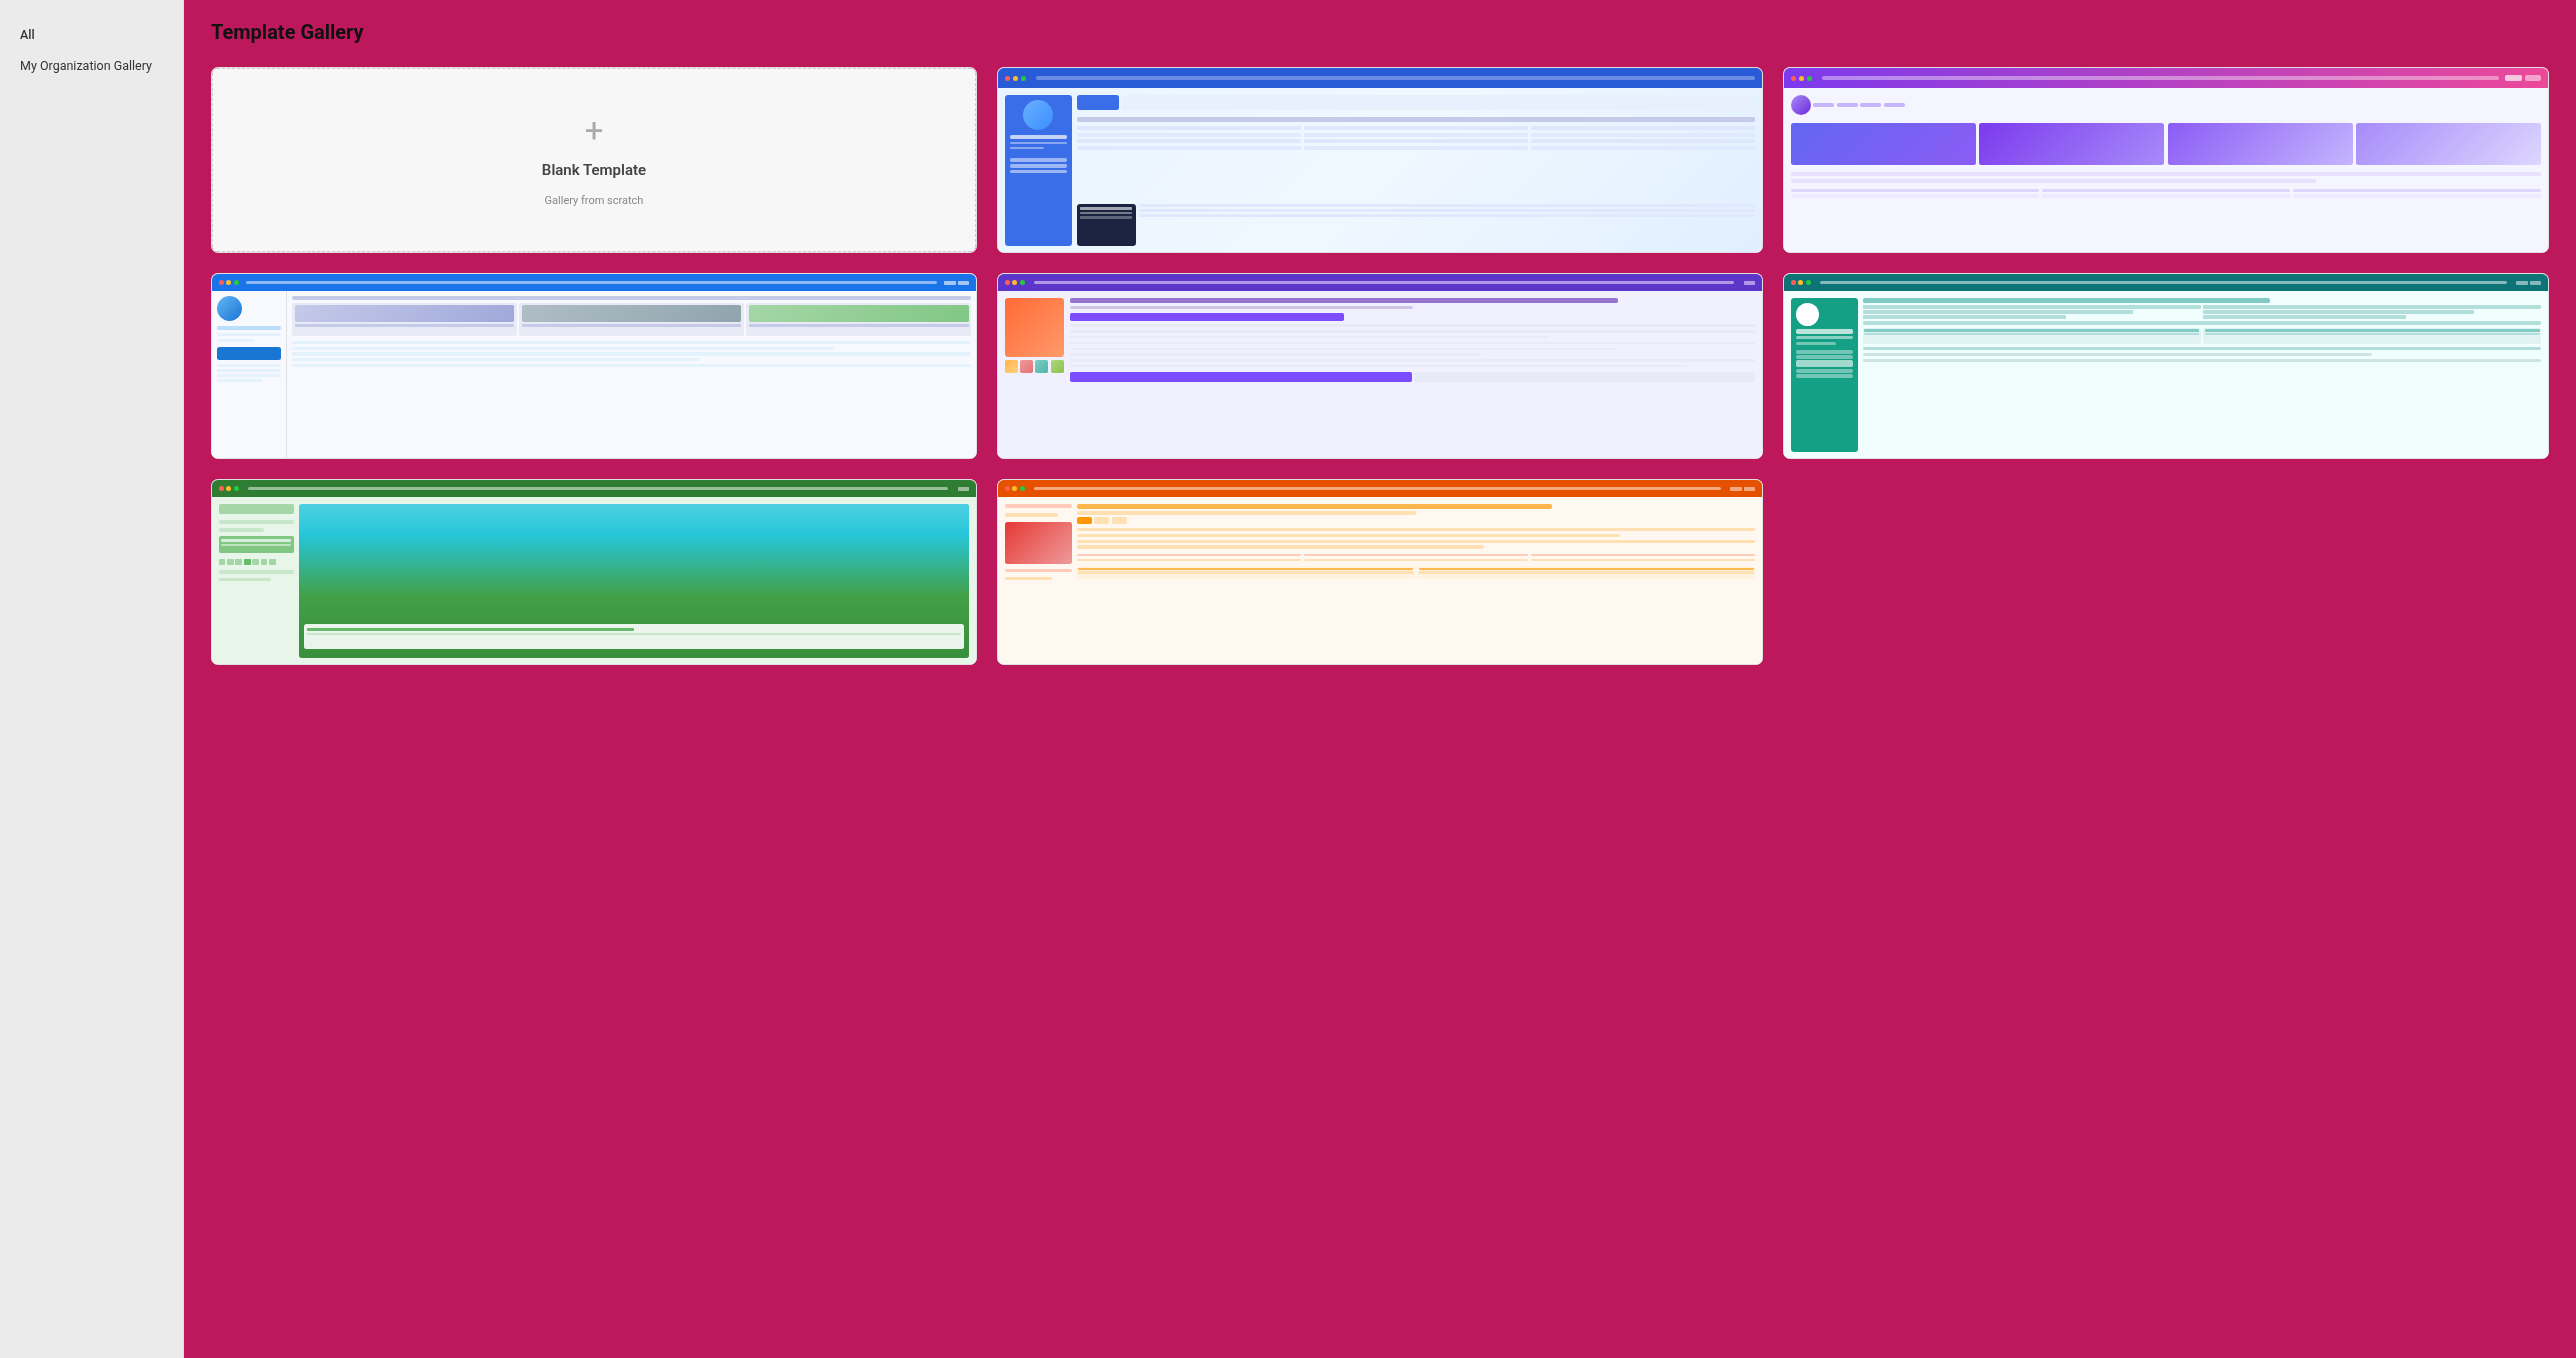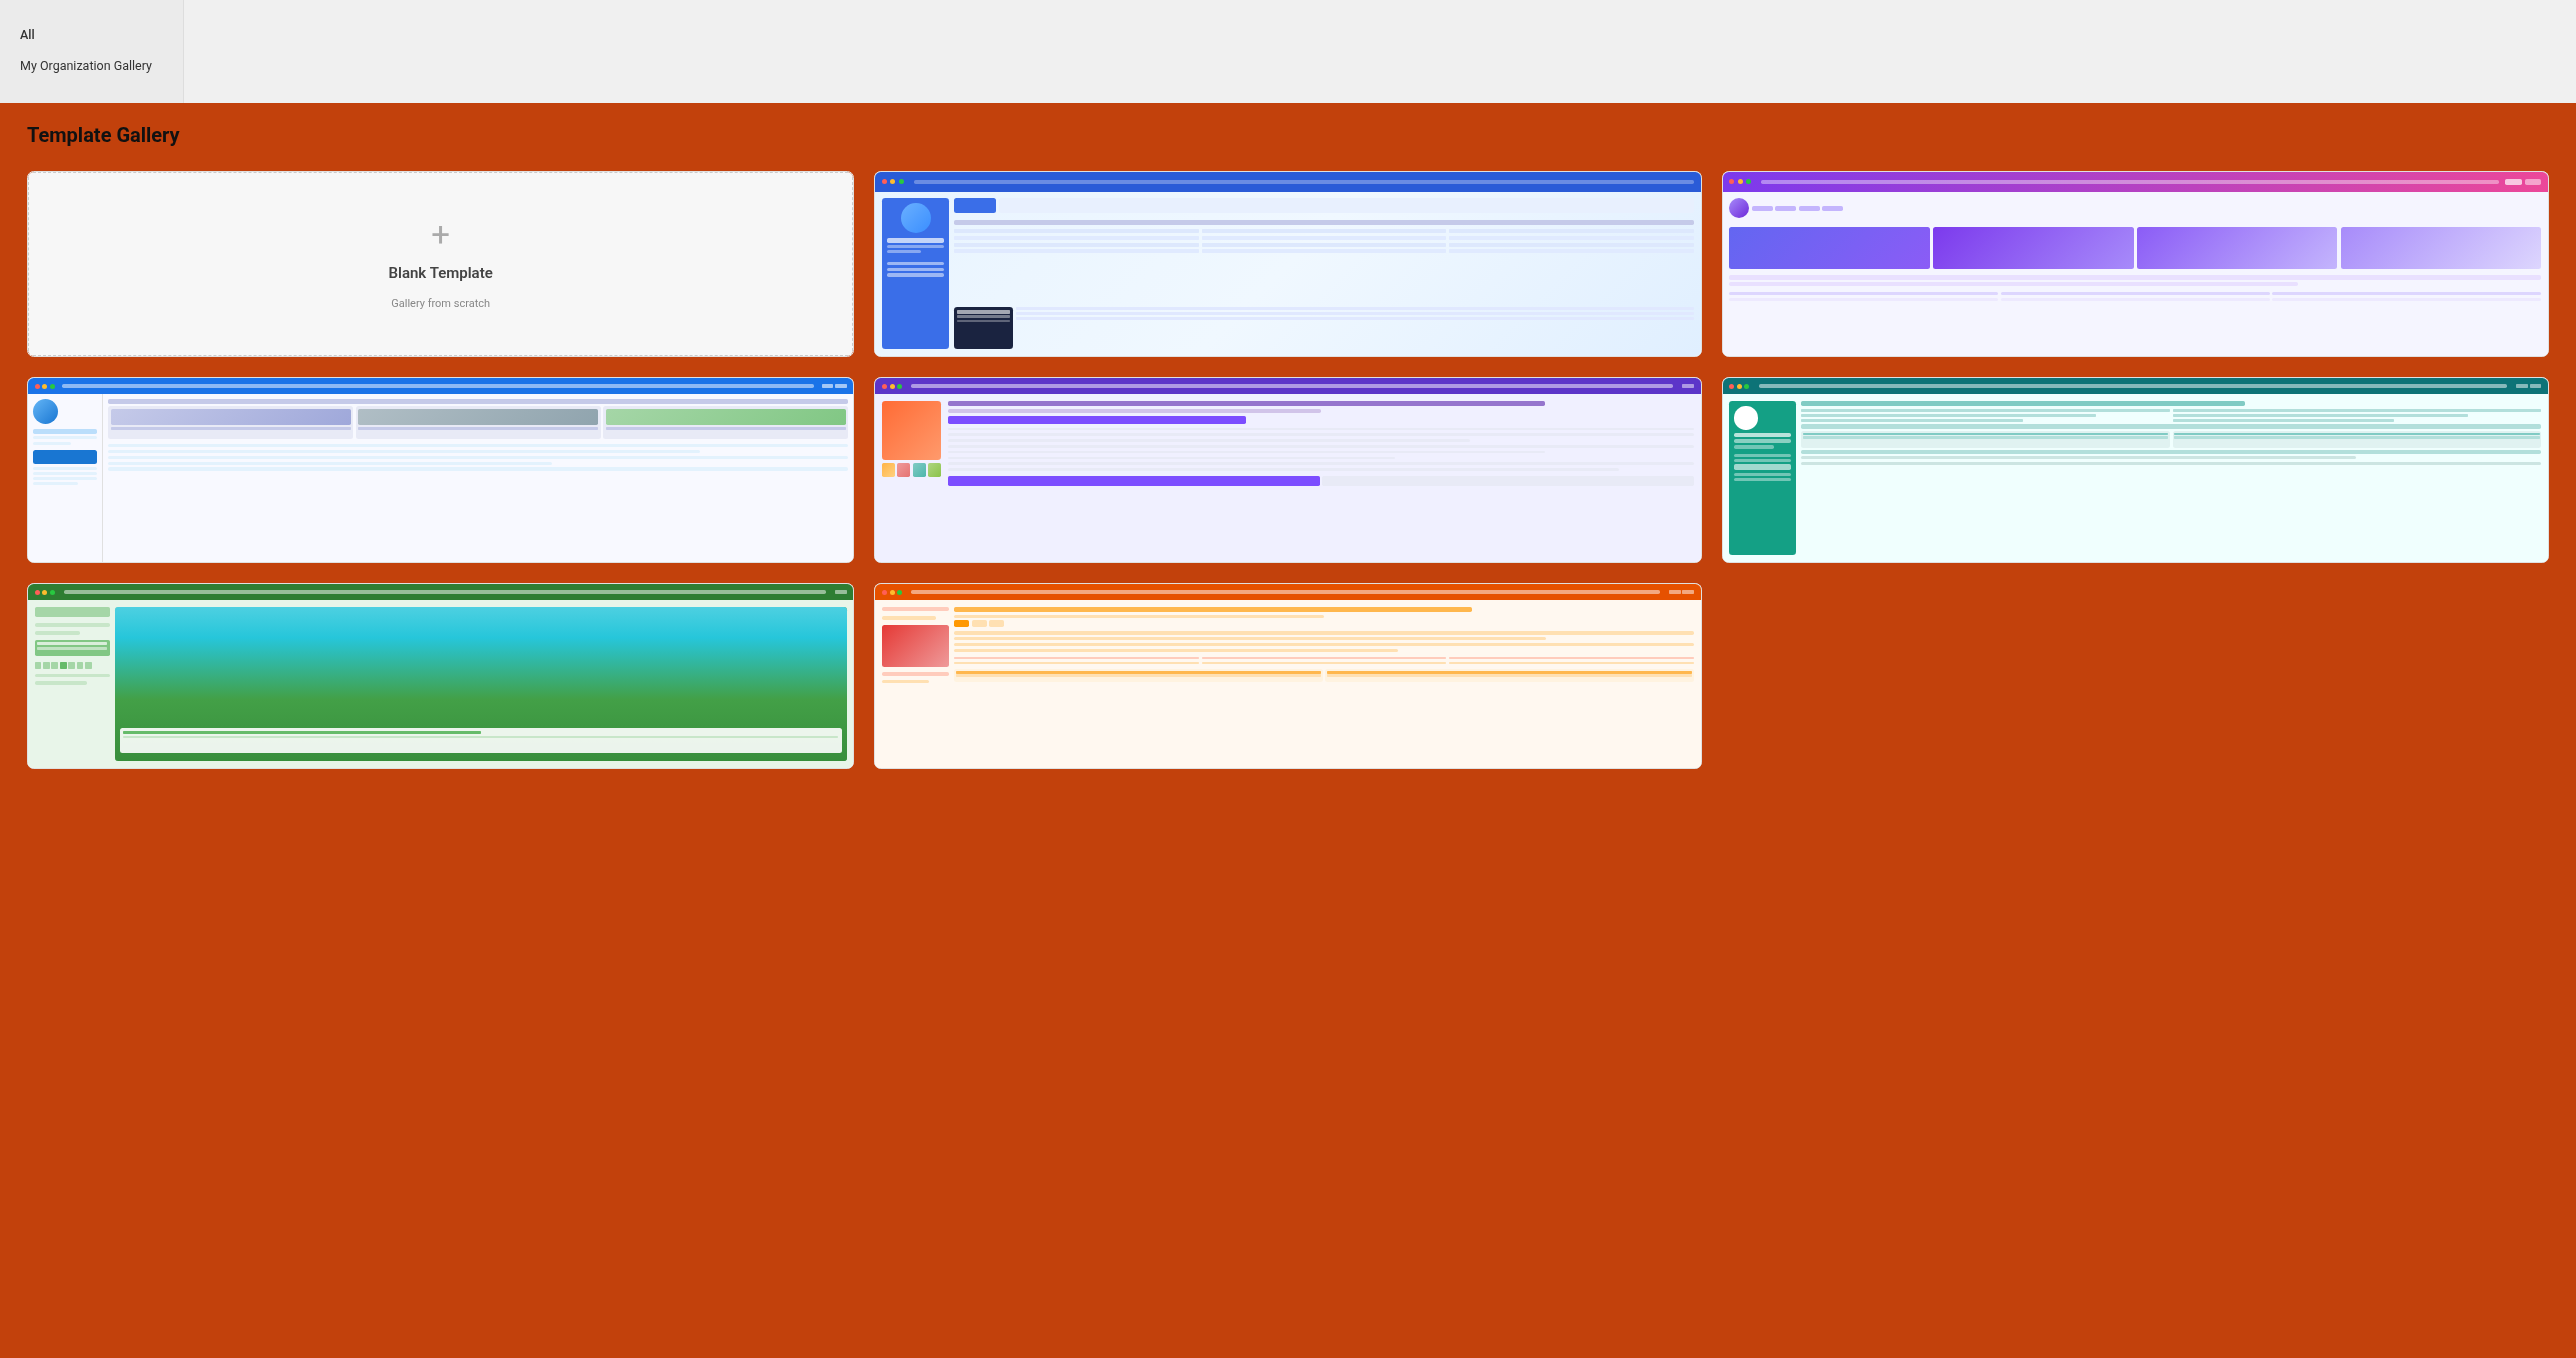--- a/index.html
+++ b/index.html
@@ -11,21 +11,20 @@
     body {
       font-family: -apple-system, BlinkMacSystemFont, 'Segoe UI', Roboto, sans-serif;
       background-color: #f0f0f0;
       color: #333;
       min-height: 100vh;
     }
 
     .layout {
       display: flex;
       min-height: 100vh;
-      flex-direction: column;
     }
 
     
     .sidebar {
       width: 184px;
       background-color: #ebebeb;
       padding: 20px 16.7px;
       flex-shrink: 0;
       border-right: 0.8px solid #ddd;
     }
@@ -40,21 +39,21 @@
     }
 
     .sidebar-item.active {
       font-weight: 500;
     }
 
     
     .main-content {
       flex: 1;
       padding: 20px 27px;
-      background-color: #c2410c;
+      background-color: #be185d;
       overflow-y: auto;
     }
 
     .page-title {
       font-size: 20px;
       font-weight: 700;
       color: #111;
       margin-bottom: 23.4px;
     }
 

